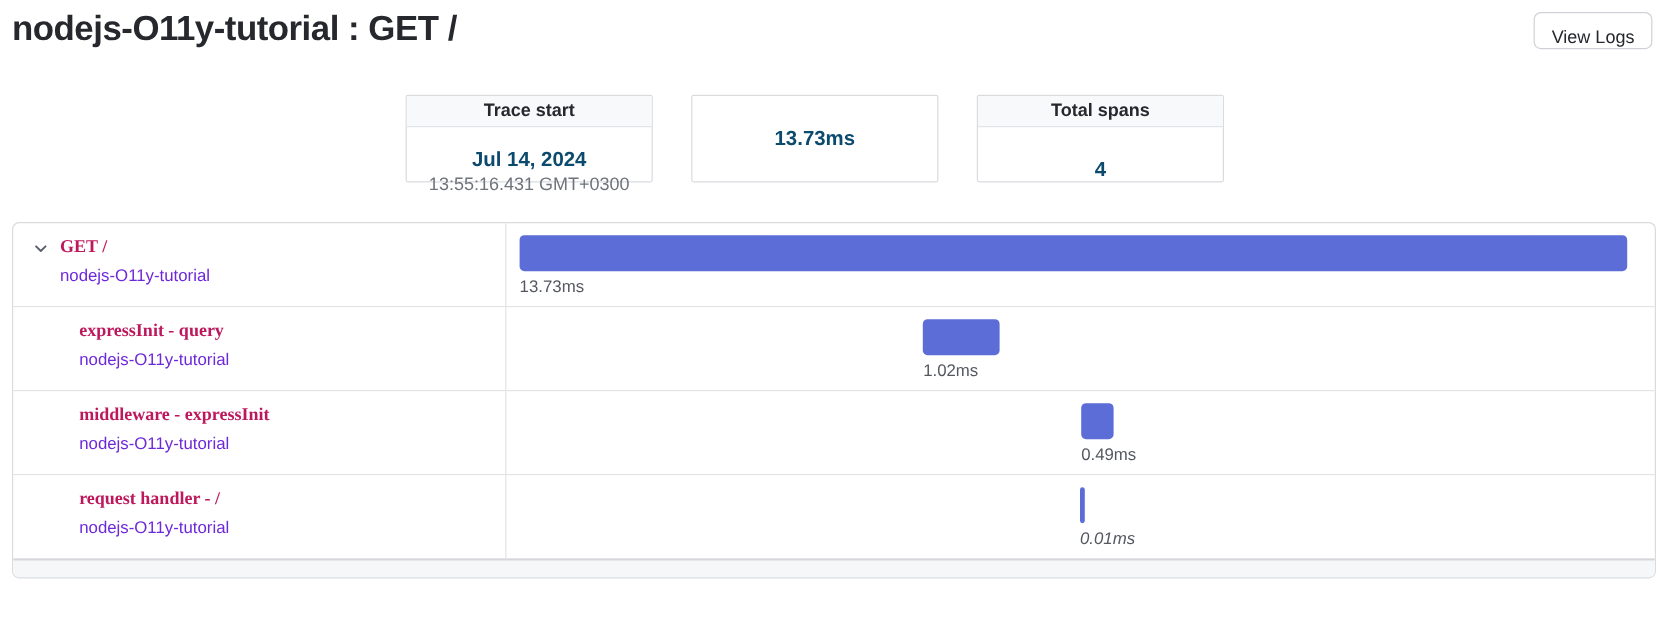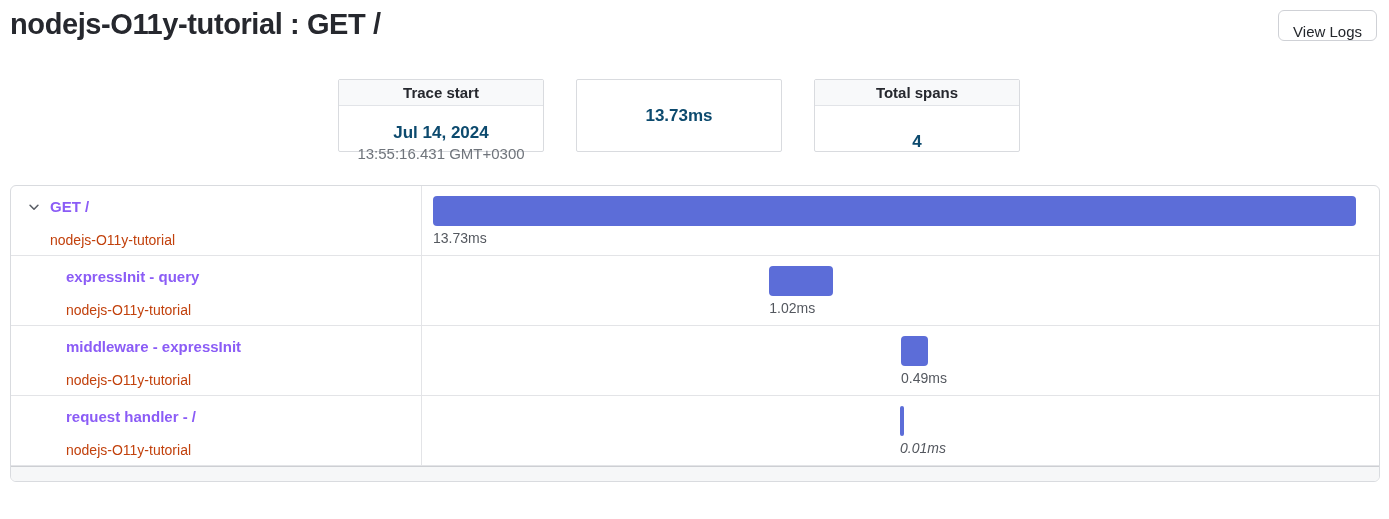--- a/index.html
+++ b/index.html
@@ -27,22 +27,22 @@
   .card-secondary:empty { display: none; }
 
   
   .trace-panel { margin: 33px 9px 0 10px; border: 1px solid #d9dbdf;
     border-radius: 6px; overflow: hidden; background: #fff; }
   .span-row { display: flex; height: 70px; border-bottom: 1px solid #e3e4e7; }
   .span-name-col { width: 411px; flex: none; border-right: 1px solid #e3e4e7;
     padding: 10px 8px 0 16px; display: flex; align-items: flex-start; }
   .span-name-col.indented { padding-left: 55px; }
   .chevron { width: 14px; height: 14px; margin: 4px 9px 0 0; flex: none; cursor: pointer; }
-  .span-title { font-size: 15px; font-weight: 700; color: #8b5cf6; line-height: 1.45; }
-  .span-service { font-size: 14px; color: #c2410c; line-height: 1.5; margin-top: 12px; }
+  .span-title { font-size: 15px; font-weight: 700; color: #be185d; line-height: 1.45; font-family: Liberation Serif, serif; }
+  .span-service { font-size: 14px; color: #6d28d9; line-height: 1.5; margin-top: 1px; }
   .span-timeline-col { flex: 1; position: relative; }
   .span-bar { position: absolute; top: 10px; height: 30px;
     border-radius: 4px; min-width: 4px; }
   .span-duration { position: absolute; top: 44px; font-size: 14px;
     color: #54585f; white-space: nowrap; }
   .panel-footer { height: 15px; background: #f6f7f8; border-top: 1px solid #cdcfd3; }
 </style>
 </head>
 <body>
 

